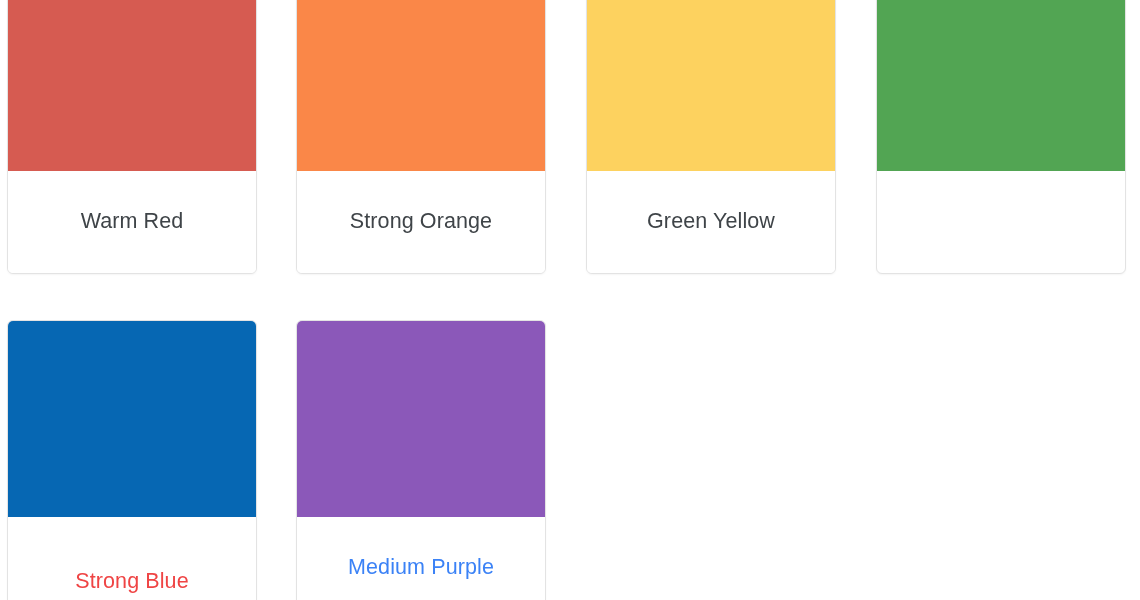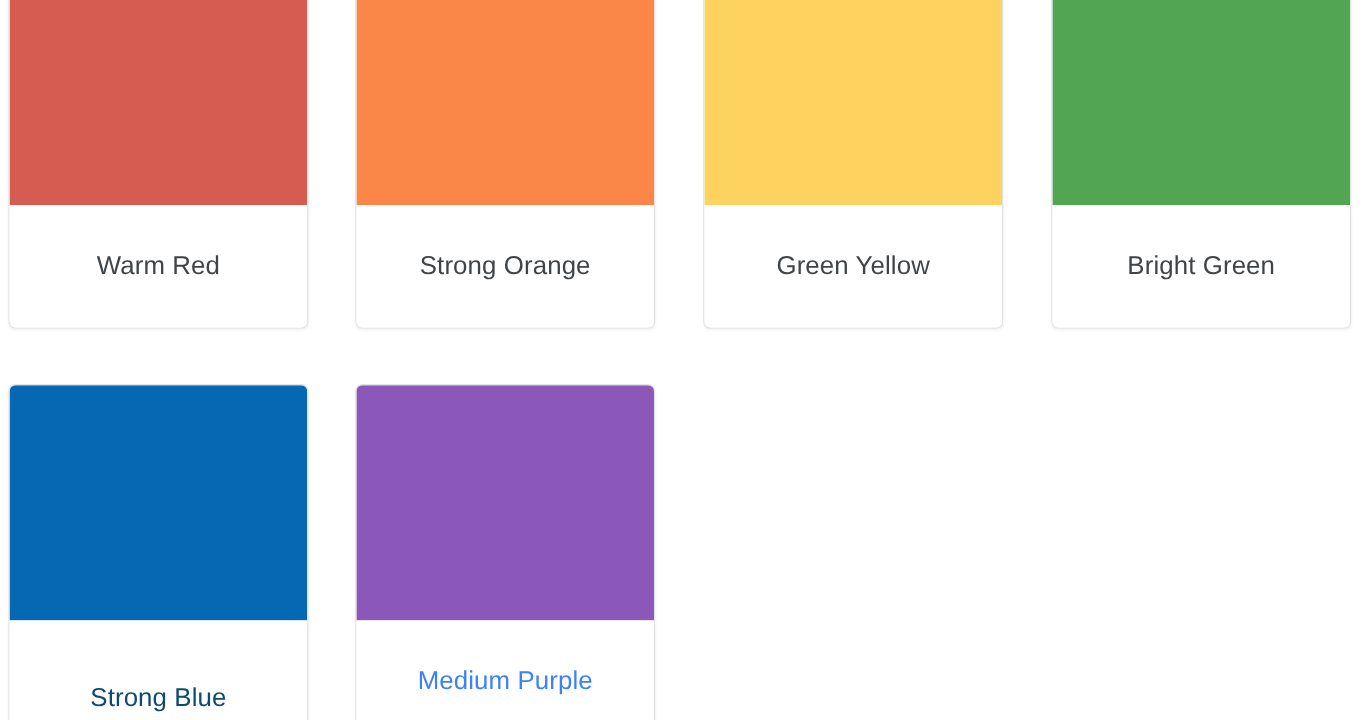--- a/index.html
+++ b/index.html
@@ -96,29 +96,26 @@
 
   <div class="color-card row-1 card-col-3" style="background: rgb(255, 255, 255); border-color: rgb(227, 227, 227);">
     <div class="swatch" style="background-color: rgb(253, 210, 95);"></div>
     <div class="card-body">
       <span class="color-name" style="color: rgb(63, 68, 72);">Green Yellow</span>
     </div>
   </div>
 
   <div class="color-card row-1 card-col-4" style="background: rgb(255, 255, 255); border-color: rgb(227, 227, 227);">
     <div class="swatch" style="background-color: rgb(82, 165, 83);"></div>
-    <div class="card-body">
-      <span class="color-name" style="color: rgb(63, 68, 72);">Bright Green</span>
-    </div>
   </div>
 
   <div class="color-card row-2 card-col-1" style="background: rgb(255, 255, 255); border-color: rgb(227, 227, 227);">
     <div class="swatch" style="background-color: rgb(6, 103, 179);"></div>
     <div class="card-body">
-      <span class="color-name" style="color: #0c4a6e; margin-top: 27px;">Strong Blue</span>
+      <span class="color-name" style="color: #ef4444; margin-top: 27px;">Strong Blue</span>
     </div>
   </div>
 
   <div class="color-card row-2 card-col-2" style="background: rgb(255, 255, 255); border-color: rgb(227, 227, 227);">
     <div class="swatch" style="background-color: rgb(139, 88, 185);"></div>
     <div class="card-body">
       <span class="color-name" style="color: #3b82f6; text-align: right;">Medium Purple</span>
     </div>
   </div>
 

